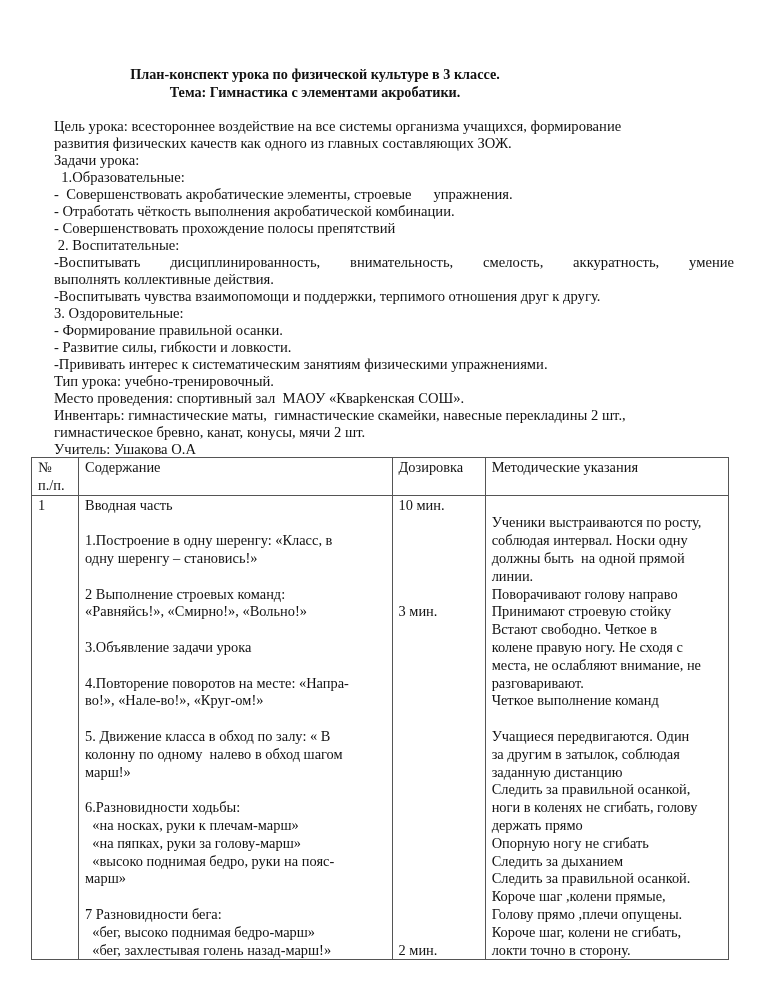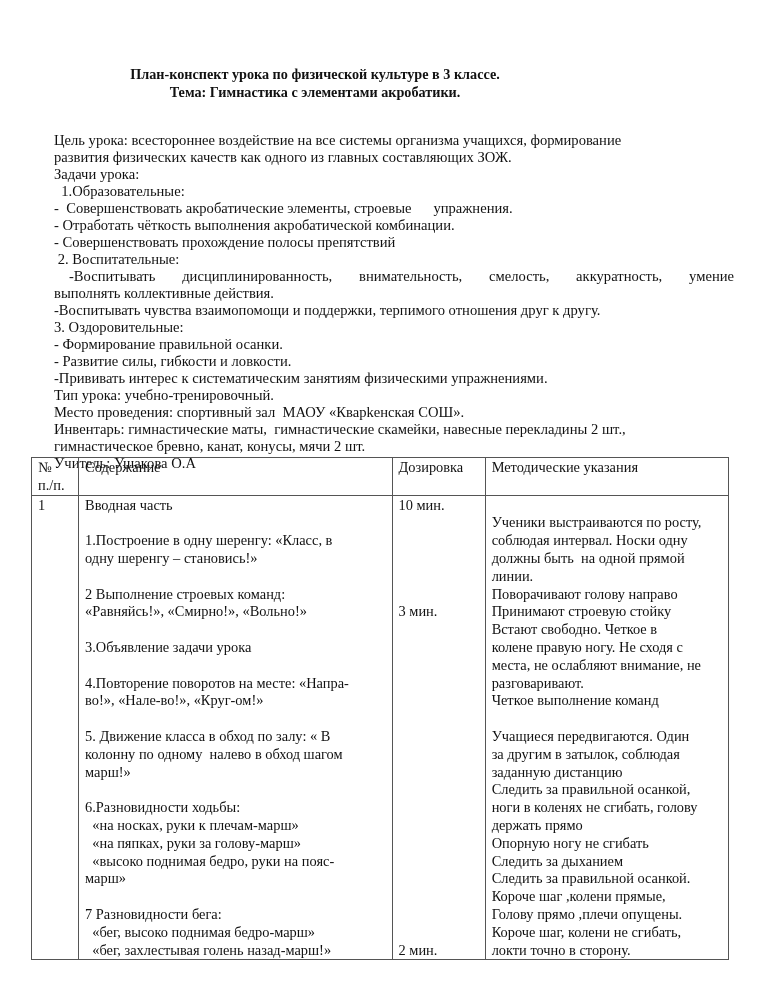--- a/index.html
+++ b/index.html
@@ -8,25 +8,25 @@
       font-family: "Liberation Serif", "DejaVu Serif", serif;
       color: #111111;
     }
     .title {
       position: absolute; left: 0; width: 630px; text-align: center;
       font-weight: bold; font-size: 14.2px; line-height: 18px;
     }
     .title.t1 { top: 65px; }
     .title.t2 { top: 83px; }
     .body-text {
-      position: absolute; left: 54px; top: 132px; width: 680px;
+      position: absolute; left: 54px; top: 118px; width: 680px;
       font-size: 14.6px; line-height: 17px;
     }
     .body-text .line { white-space: pre; height: 17px; }
-    .body-text .justify { text-align: justify; text-align-last: justify; white-space: normal; margin-left: 15px; }
+    .body-text .justify { text-align: justify; text-align-last: justify; white-space: normal; }
 
     .lesson-table {
       position: absolute; left: 31px; top: 457px;
       border-collapse: collapse; width: 698px;
       font-size: 14.4px; line-height: 17.8px;
     }
     .lesson-table td {
       border: 1.3px solid #555555; vertical-align: top; padding: 1px 6px 0 6px;
     }
     .lesson-table tr.head td { height: 32px; }

